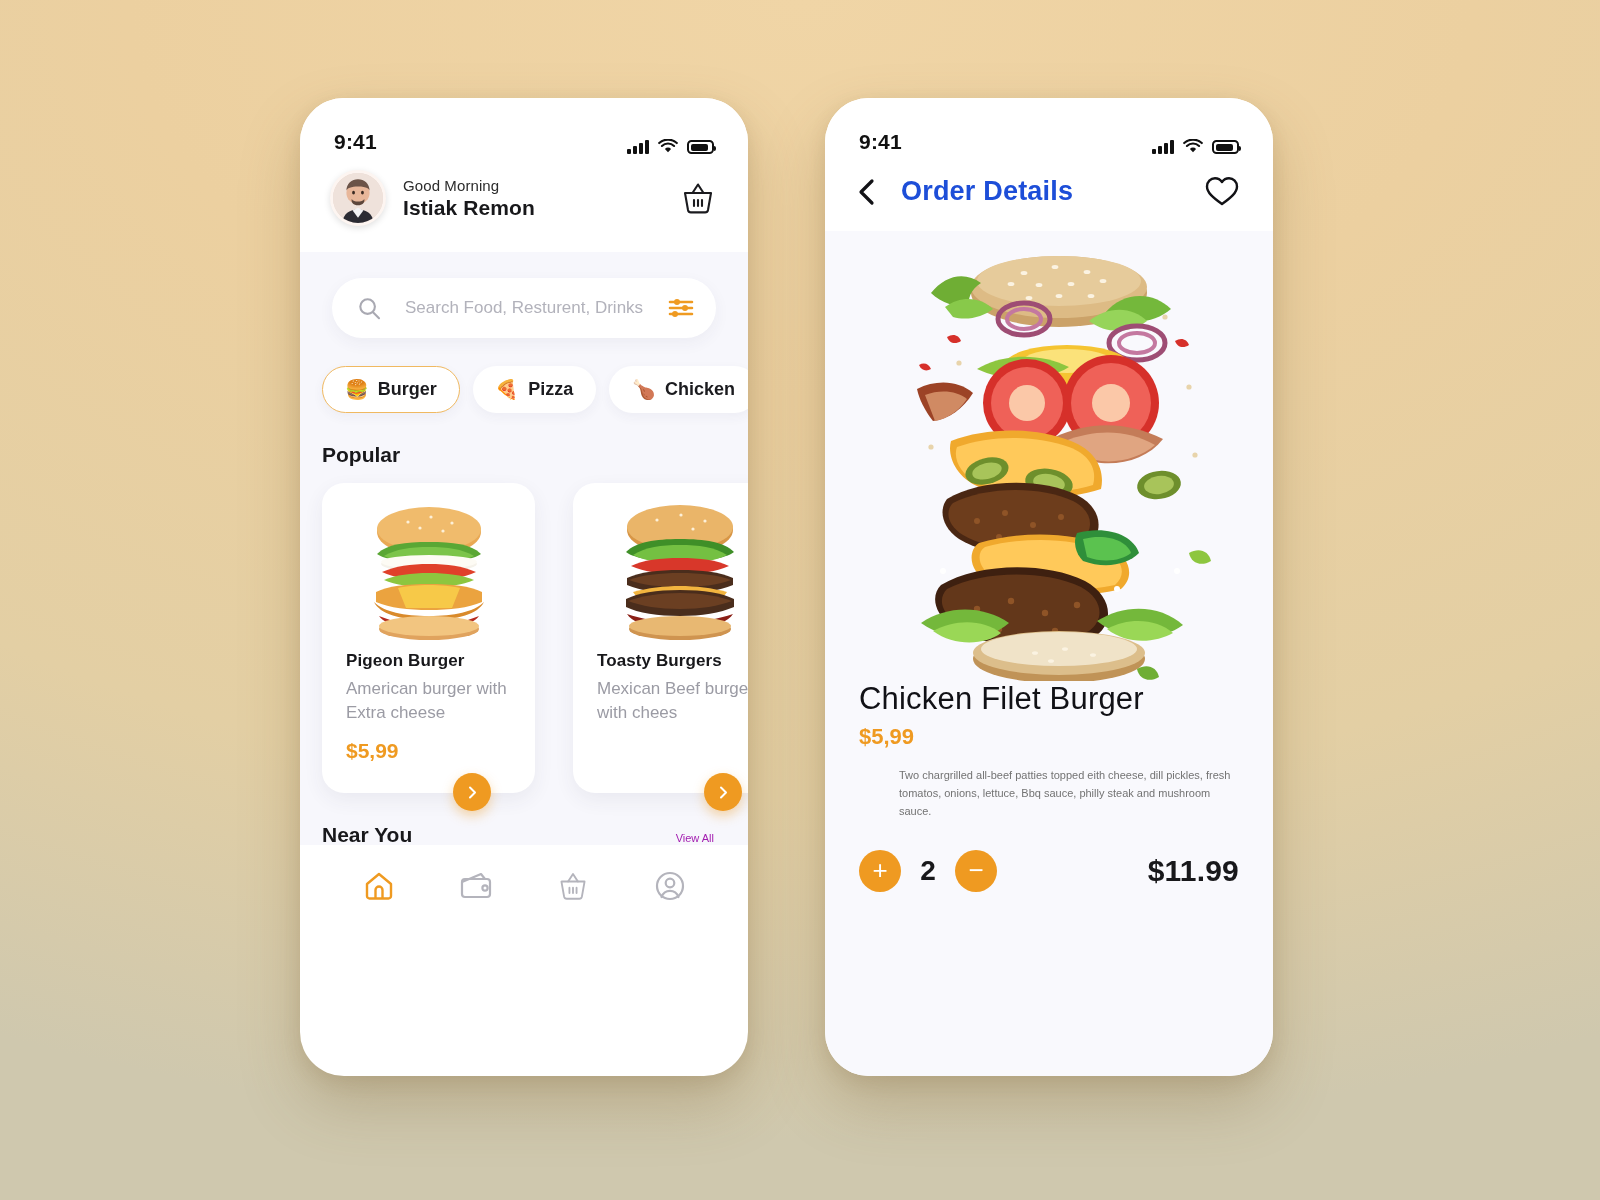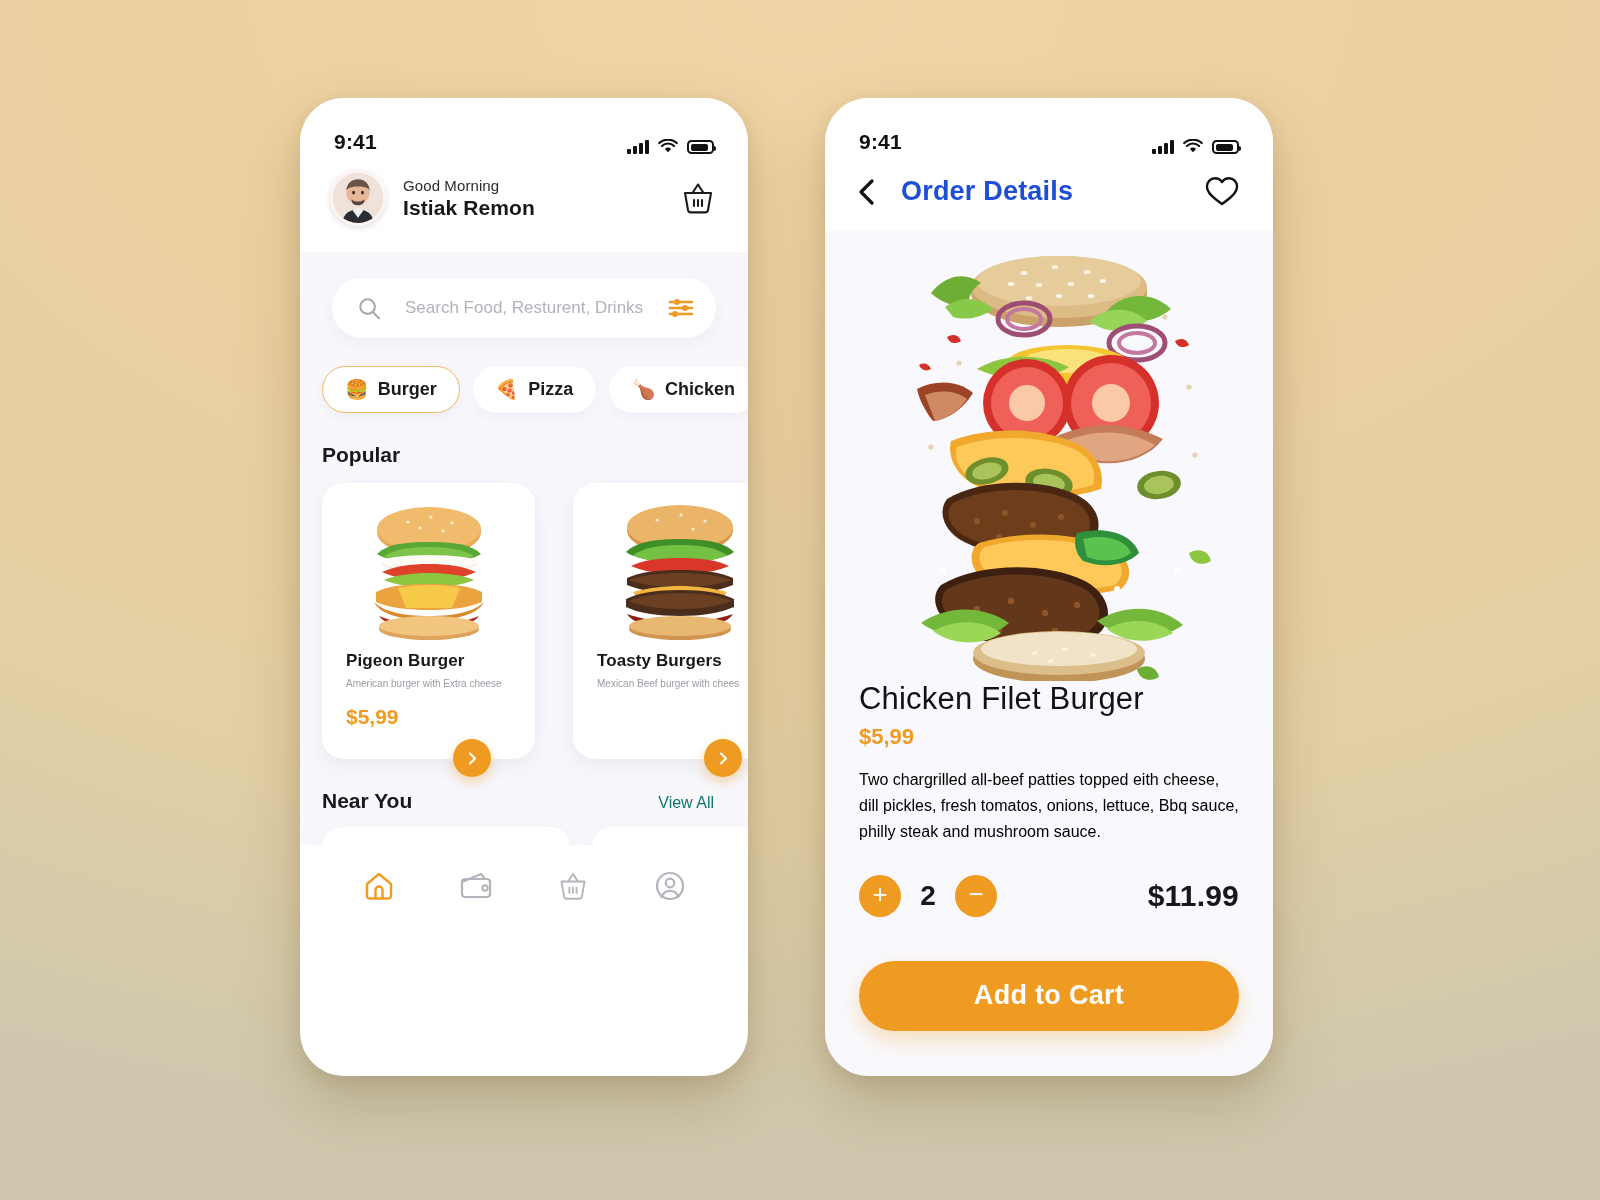--- a/index.html
+++ b/index.html
@@ -69,31 +69,31 @@
   .chip {
     flex:none; height:47px; background:#fff; border-radius:24px; border:1.6px solid transparent;
     display:flex; align-items:center; gap:9px; padding:0 22px; cursor:pointer;
     box-shadow:0 4px 12px rgba(60,50,90,.05); font-size:18px; font-weight:700; color:#1b1b1f;
   }
   .chip.active { border-color:#f0b961; background:#fff; }
   .chip .emo { font-size:19px; line-height:1; }
 
   .sec-head { display:flex; align-items:baseline; justify-content:space-between; padding:30px 34px 0 22px; }
   .sec-title { font-size:21px; font-weight:700; color:#18181b; }
-  .view-all { font-size:16px; color:#0f766e; cursor:pointer; }
+  .view-all { font-size:11px; color:#a21caf; cursor:pointer; }
 
   .pop-row { display:flex; gap:38px; padding:16px 0 0 22px; }
   .food-card {
     flex:none; width:213px; background:#fff; border-radius:22px; position:relative;
     padding:12px 0 30px 0; box-shadow:0 7px 20px rgba(60,50,90,.07); cursor:pointer;
   }
   .food-img { height:150px; display:flex; align-items:center; justify-content:center; overflow:hidden; }
   .food-img svg { width:165px; height:145px; }
   .food-name { font-size:17px; font-weight:700; color:#18181b; padding:6px 24px 0 24px; letter-spacing:.1px; }
-  .food-desc { font-size:10px; color:#9b9ba4; padding:6px 24px 0 24px; line-height:1.42; }
+  .food-desc { font-size:17px; color:#9b9ba4; padding:6px 24px 0 24px; line-height:1.42; }
   .food-price { font-size:21px; font-weight:700; color:#ef9a21; padding:14px 24px 0 24px; }
   .go-btn {
     position:absolute; right:44px; bottom:-18px; width:38px; height:38px; border-radius:50%;
     background:#ef9a21; border:none; cursor:pointer; display:flex; align-items:center; justify-content:center;
     box-shadow:0 5px 12px rgba(239,154,33,.38);
   }
 
   .near-row { display:flex; gap:22px; padding:14px 0 0 22px; }
   .rest-card {
     flex:none; width:248px; background:#fff; border-radius:20px; padding:15px 14px;
@@ -120,21 +120,21 @@
   .detail-body { background:#f9f9fd; height:916px; display:flex; flex-direction:column; }
   .detail-top {
     background:#fff; padding:16px 34px 24px 30px; display:flex; align-items:center; gap:22px;
   }
   .detail-title { flex:1; font-size:27px; font-weight:700; color:#1d4ed8; letter-spacing:.2px; }
   .hero { height:450px; display:flex; align-items:flex-start; justify-content:center; padding-top:10px; background:#f9f9fd; }
   .hero svg { width:380px; height:440px; }
   .detail-info { padding:0 34px; }
   .dish-name { font-size:31px; font-weight:400; color:#111116; letter-spacing:.2px; }
   .dish-price { font-size:22px; font-weight:700; color:#ef9a21; margin-top:7px; }
-  .dish-desc { font-size:16px; color:#000000; line-height:1.62; margin-top:17px; }
+  .dish-desc { font-size:11px; color:#737373; line-height:1.62; margin-top:17px;margin-left:40px; }
 
   .qty-row { display:flex; align-items:center; justify-content:space-between; margin-top:30px; }
   .qty-left { display:flex; align-items:center; gap:16px; }
   .qty-btn {
     width:42px; height:42px; border-radius:50%; background:#ef9a21; border:none; cursor:pointer;
     color:#fff; font-size:26px; line-height:1; display:flex; align-items:center; justify-content:center;
     font-family:"Liberation Sans", sans-serif; padding-bottom:3px;
   }
   .qty-val { font-size:28px; font-weight:700; color:#18181b; min-width:22px; text-align:center; }
   .total-price { font-size:30px; font-weight:700; color:#18181b; letter-spacing:.2px; }
@@ -555,15 +555,14 @@
       <div class="qty-row">
         <div class="qty-left">
           <button class="qty-btn">+</button>
           <span class="qty-val">2</span>
           <button class="qty-btn">−</button>
         </div>
         <div class="total-price">$11.99</div>
       </div>
     </div>
 
-    <button class="cart-btn">Add to Cart</button>
   </div>
 </div>
 
 </body></html>

